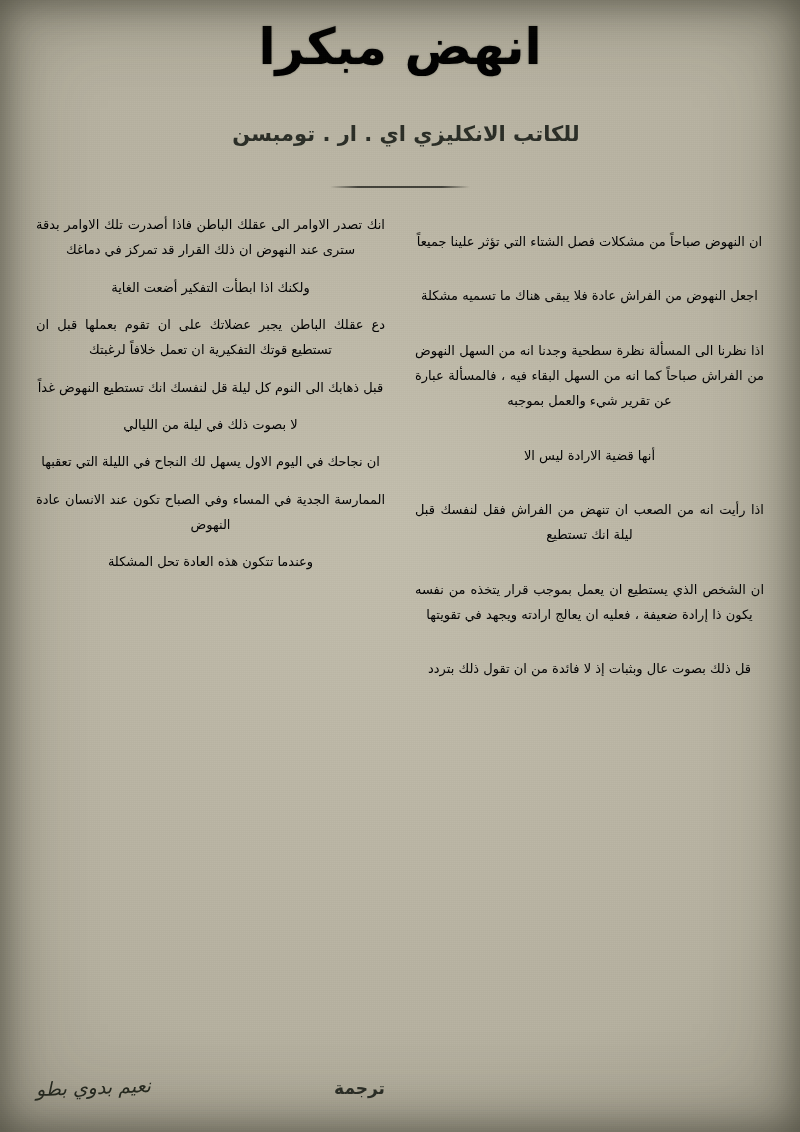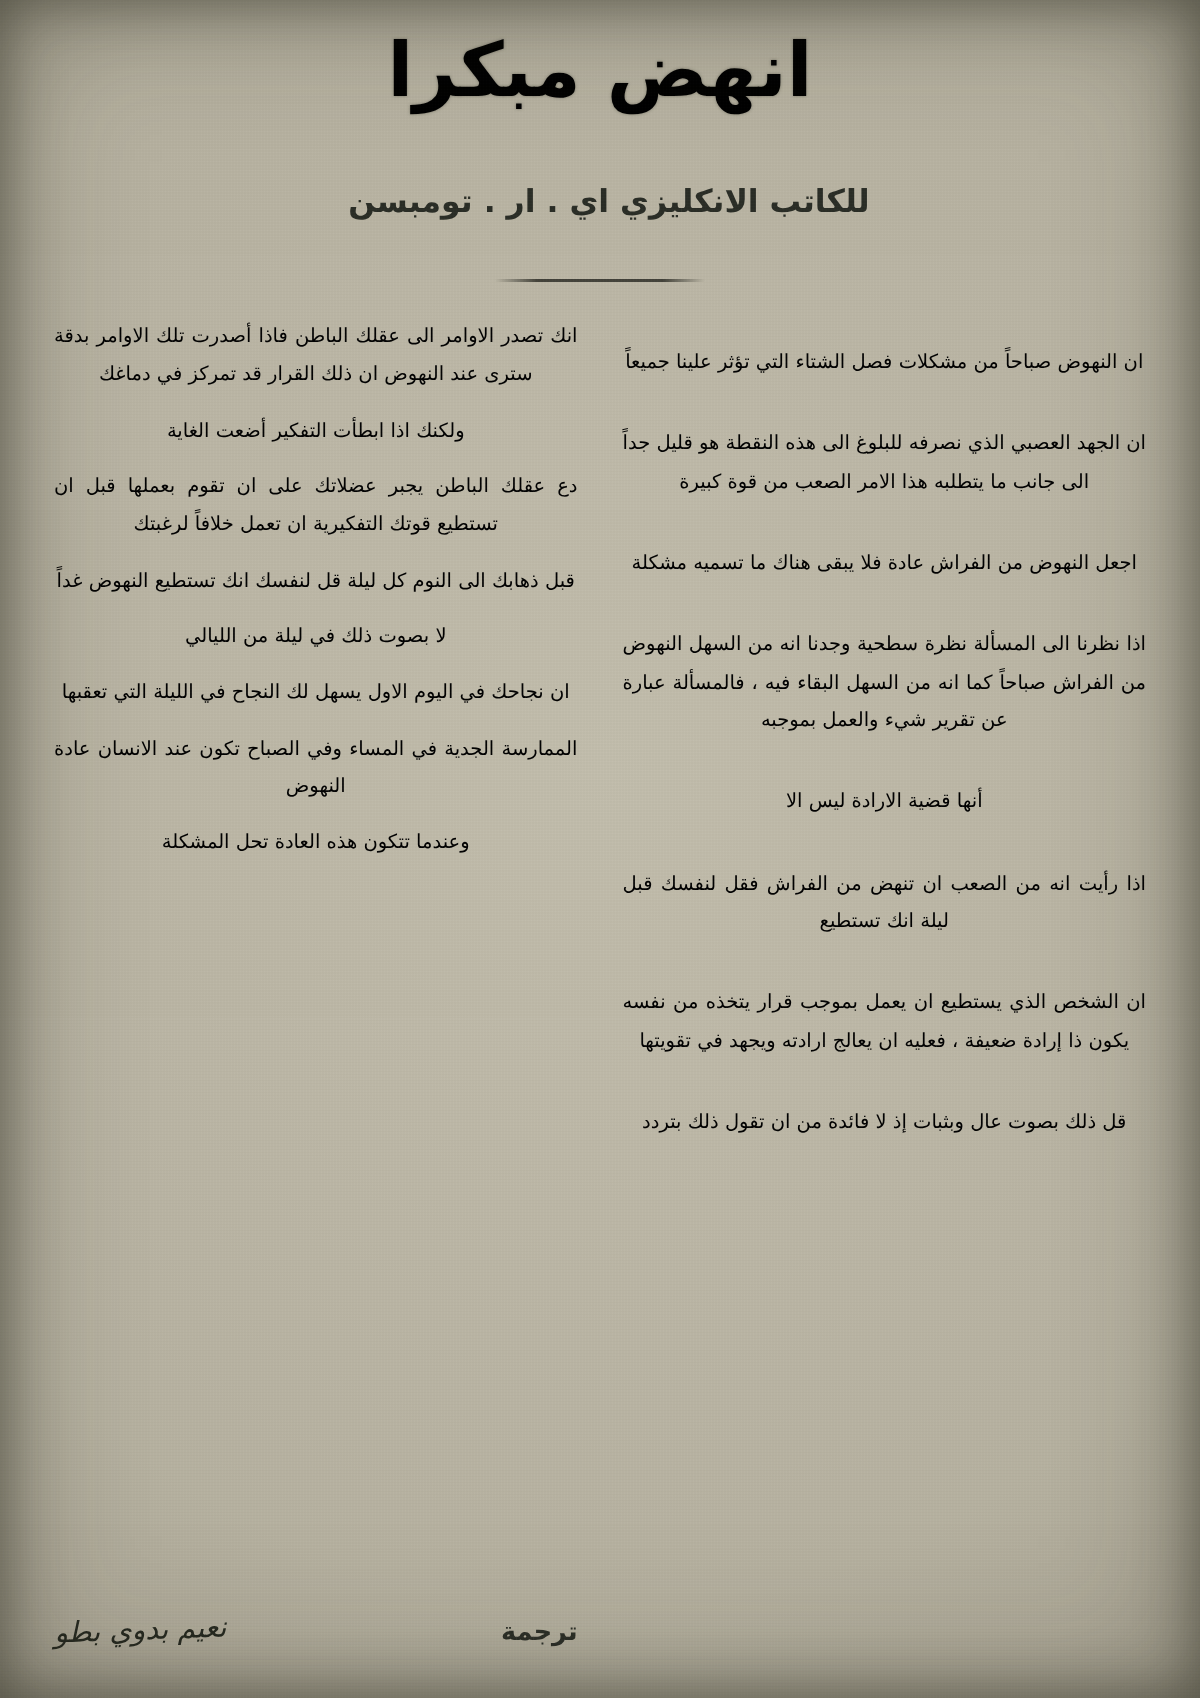--- a/index.html
+++ b/index.html
@@ -153,21 +153,20 @@
     <div id="title">انهض مبكرا</div>
 
     <div id="byline">للكاتب الانكليزي اي . ار . تومبسن</div>
 
     <div id="divider"></div>
 
     <div id="columns">
 
       <div class="col" id="col-right">
         <p class="para lead">ان النهوض صباحاً من مشكلات فصل الشتاء التي تؤثر علينا جميعاً</p>
-        <p class="para">ان الجهد العصبي الذي نصرفه للبلوغ الى هذه النقطة هو قليل جداً الى جانب ما يتطلبه هذا الامر الصعب من قوة كبيرة</p>
         <p class="para">اجعل النهوض من الفراش عادة فلا يبقى هناك ما تسميه مشكلة</p>
         <p class="para">اذا نظرنا الى المسألة نظرة سطحية وجدنا انه من السهل النهوض من الفراش صباحاً كما انه من السهل البقاء فيه ، فالمسألة عبارة عن تقرير شيء والعمل بموجبه</p>
         <p class="para">أنها قضية الارادة ليس الا</p>
         <p class="para">اذا رأيت انه من الصعب ان تنهض من الفراش فقل لنفسك قبل ليلة انك تستطيع</p>
         <p class="para">ان الشخص الذي يستطيع ان يعمل بموجب قرار يتخذه من نفسه يكون ذا إرادة ضعيفة ، فعليه ان يعالج ارادته ويجهد في تقويتها</p>
         <p class="para">قل ذلك بصوت عال وبثبات إذ لا فائدة من ان تقول ذلك بتردد</p>
       </div>
 
       <div class="col" id="col-left">
         <p class="para lead">انك تصدر الاوامر الى عقلك الباطن فاذا أصدرت تلك الاوامر بدقة سترى عند النهوض ان ذلك القرار قد تمركز في دماغك</p>

